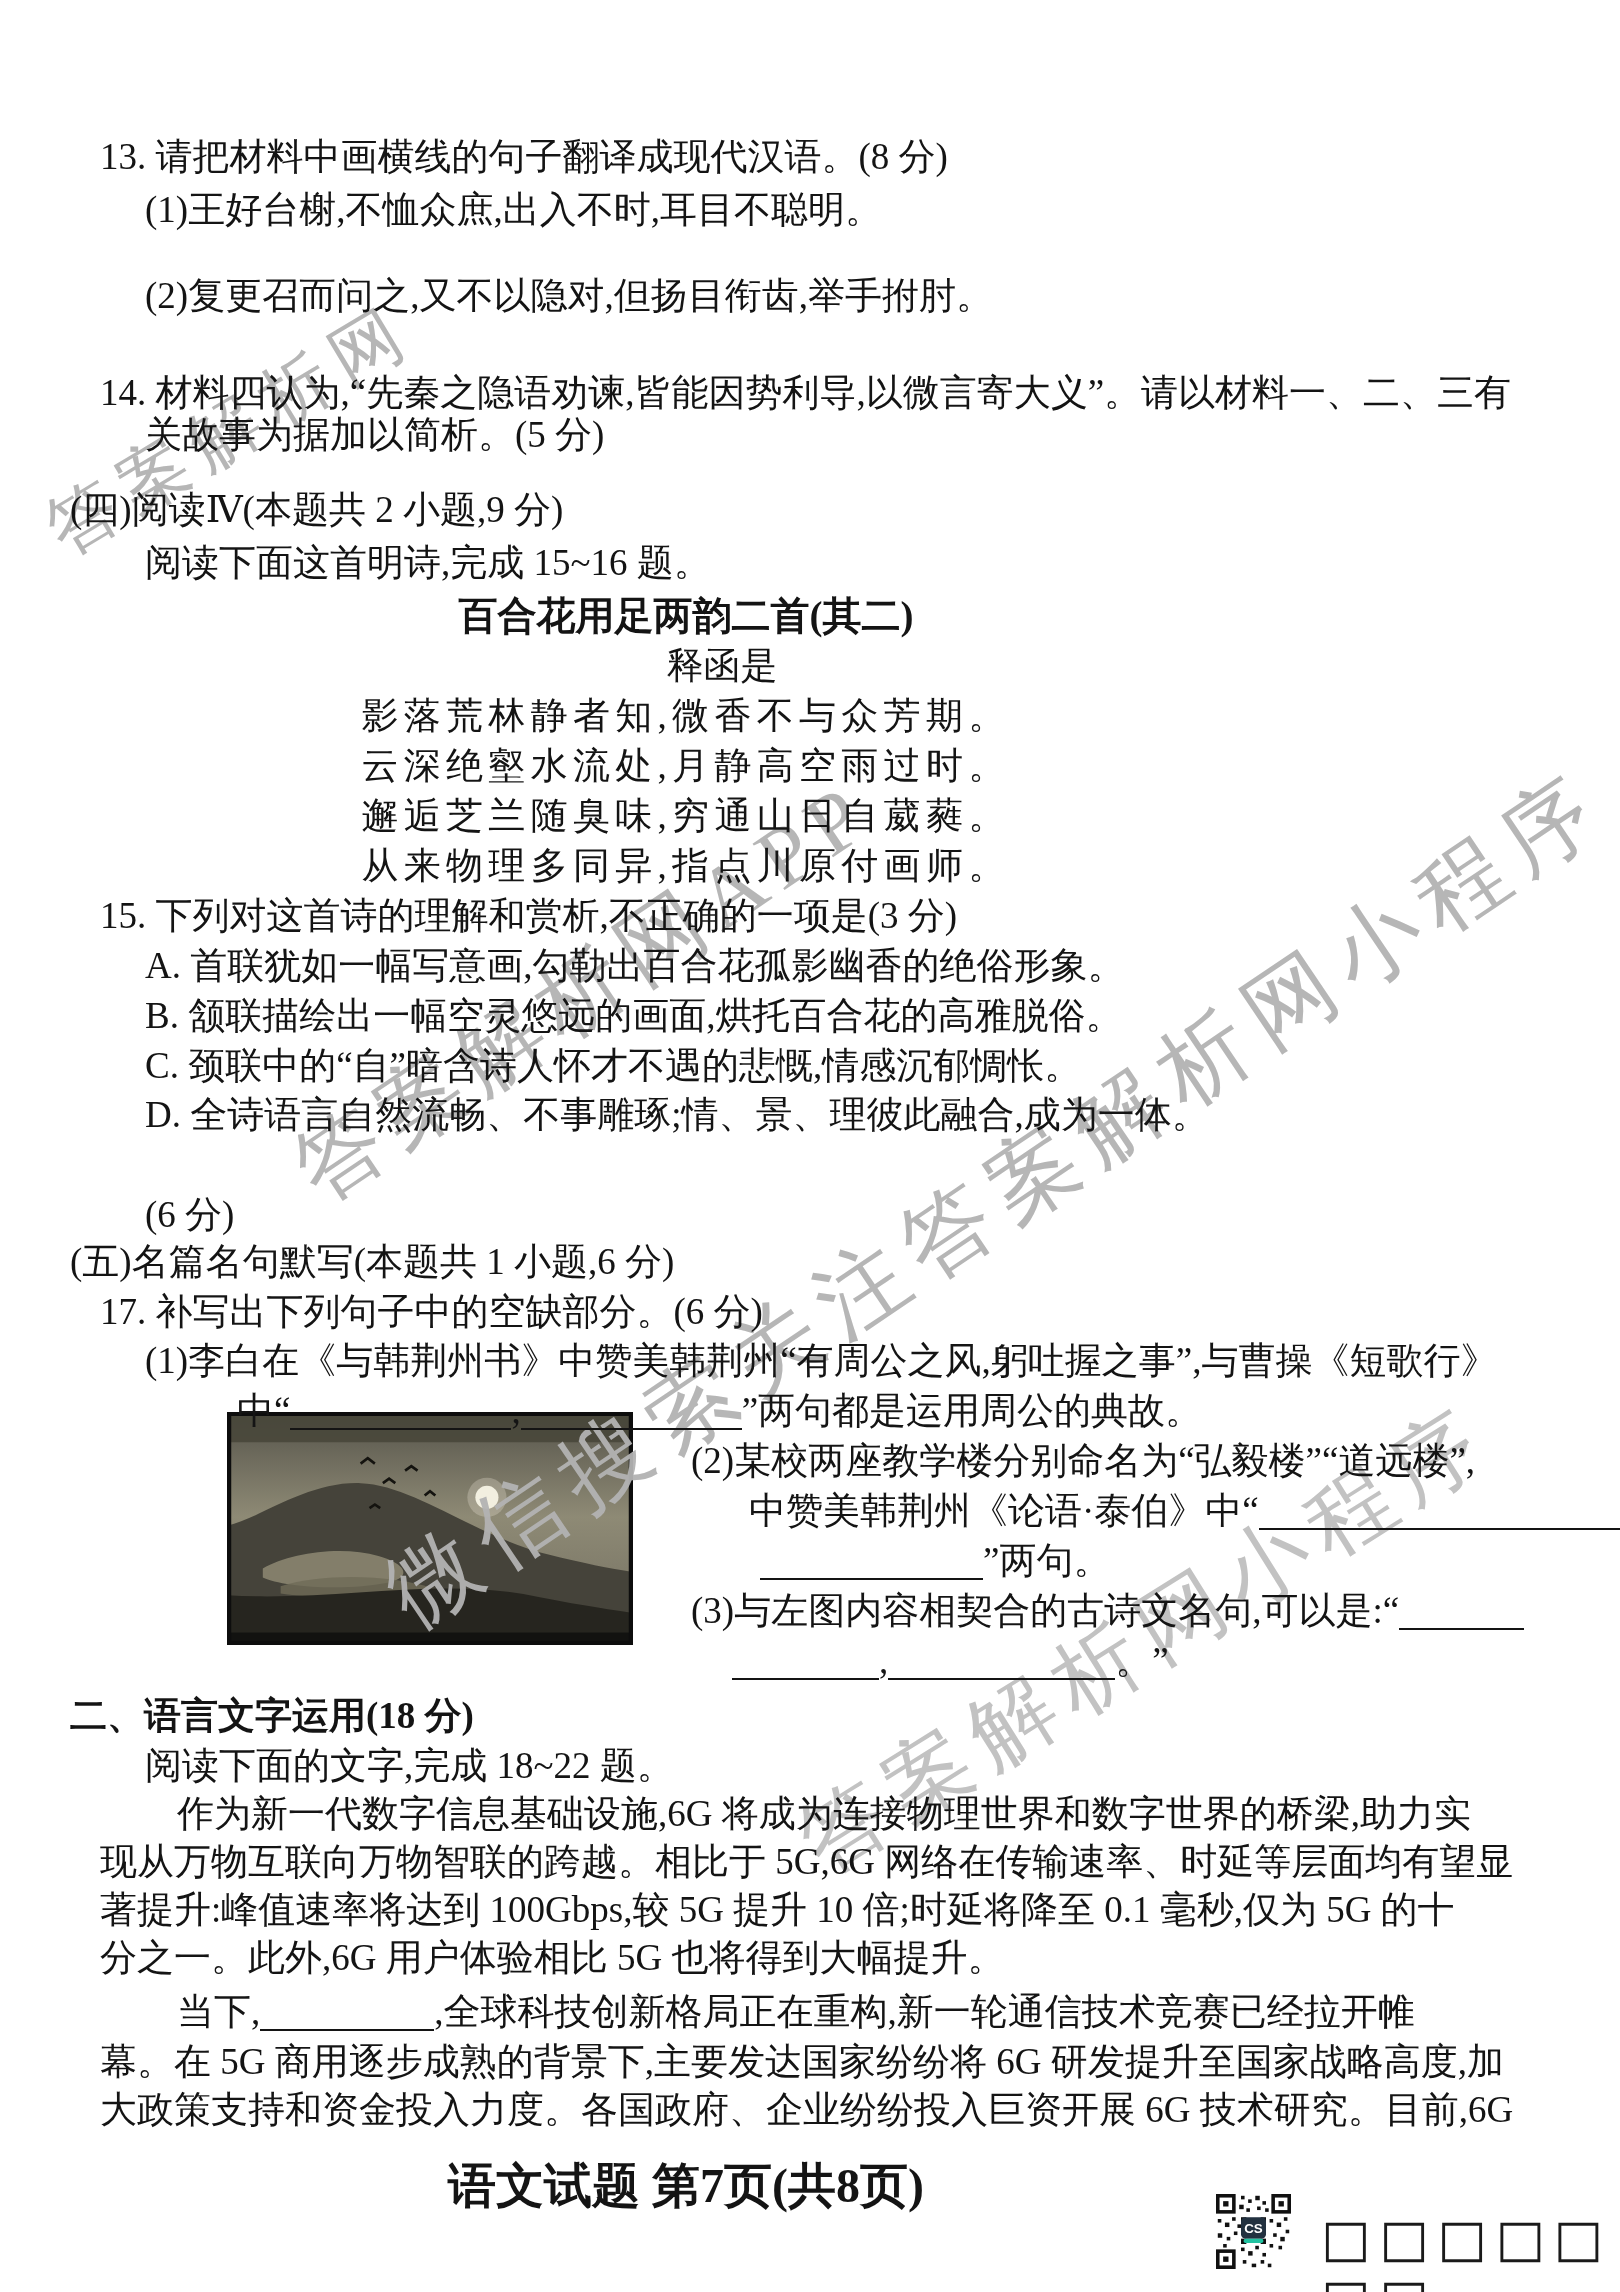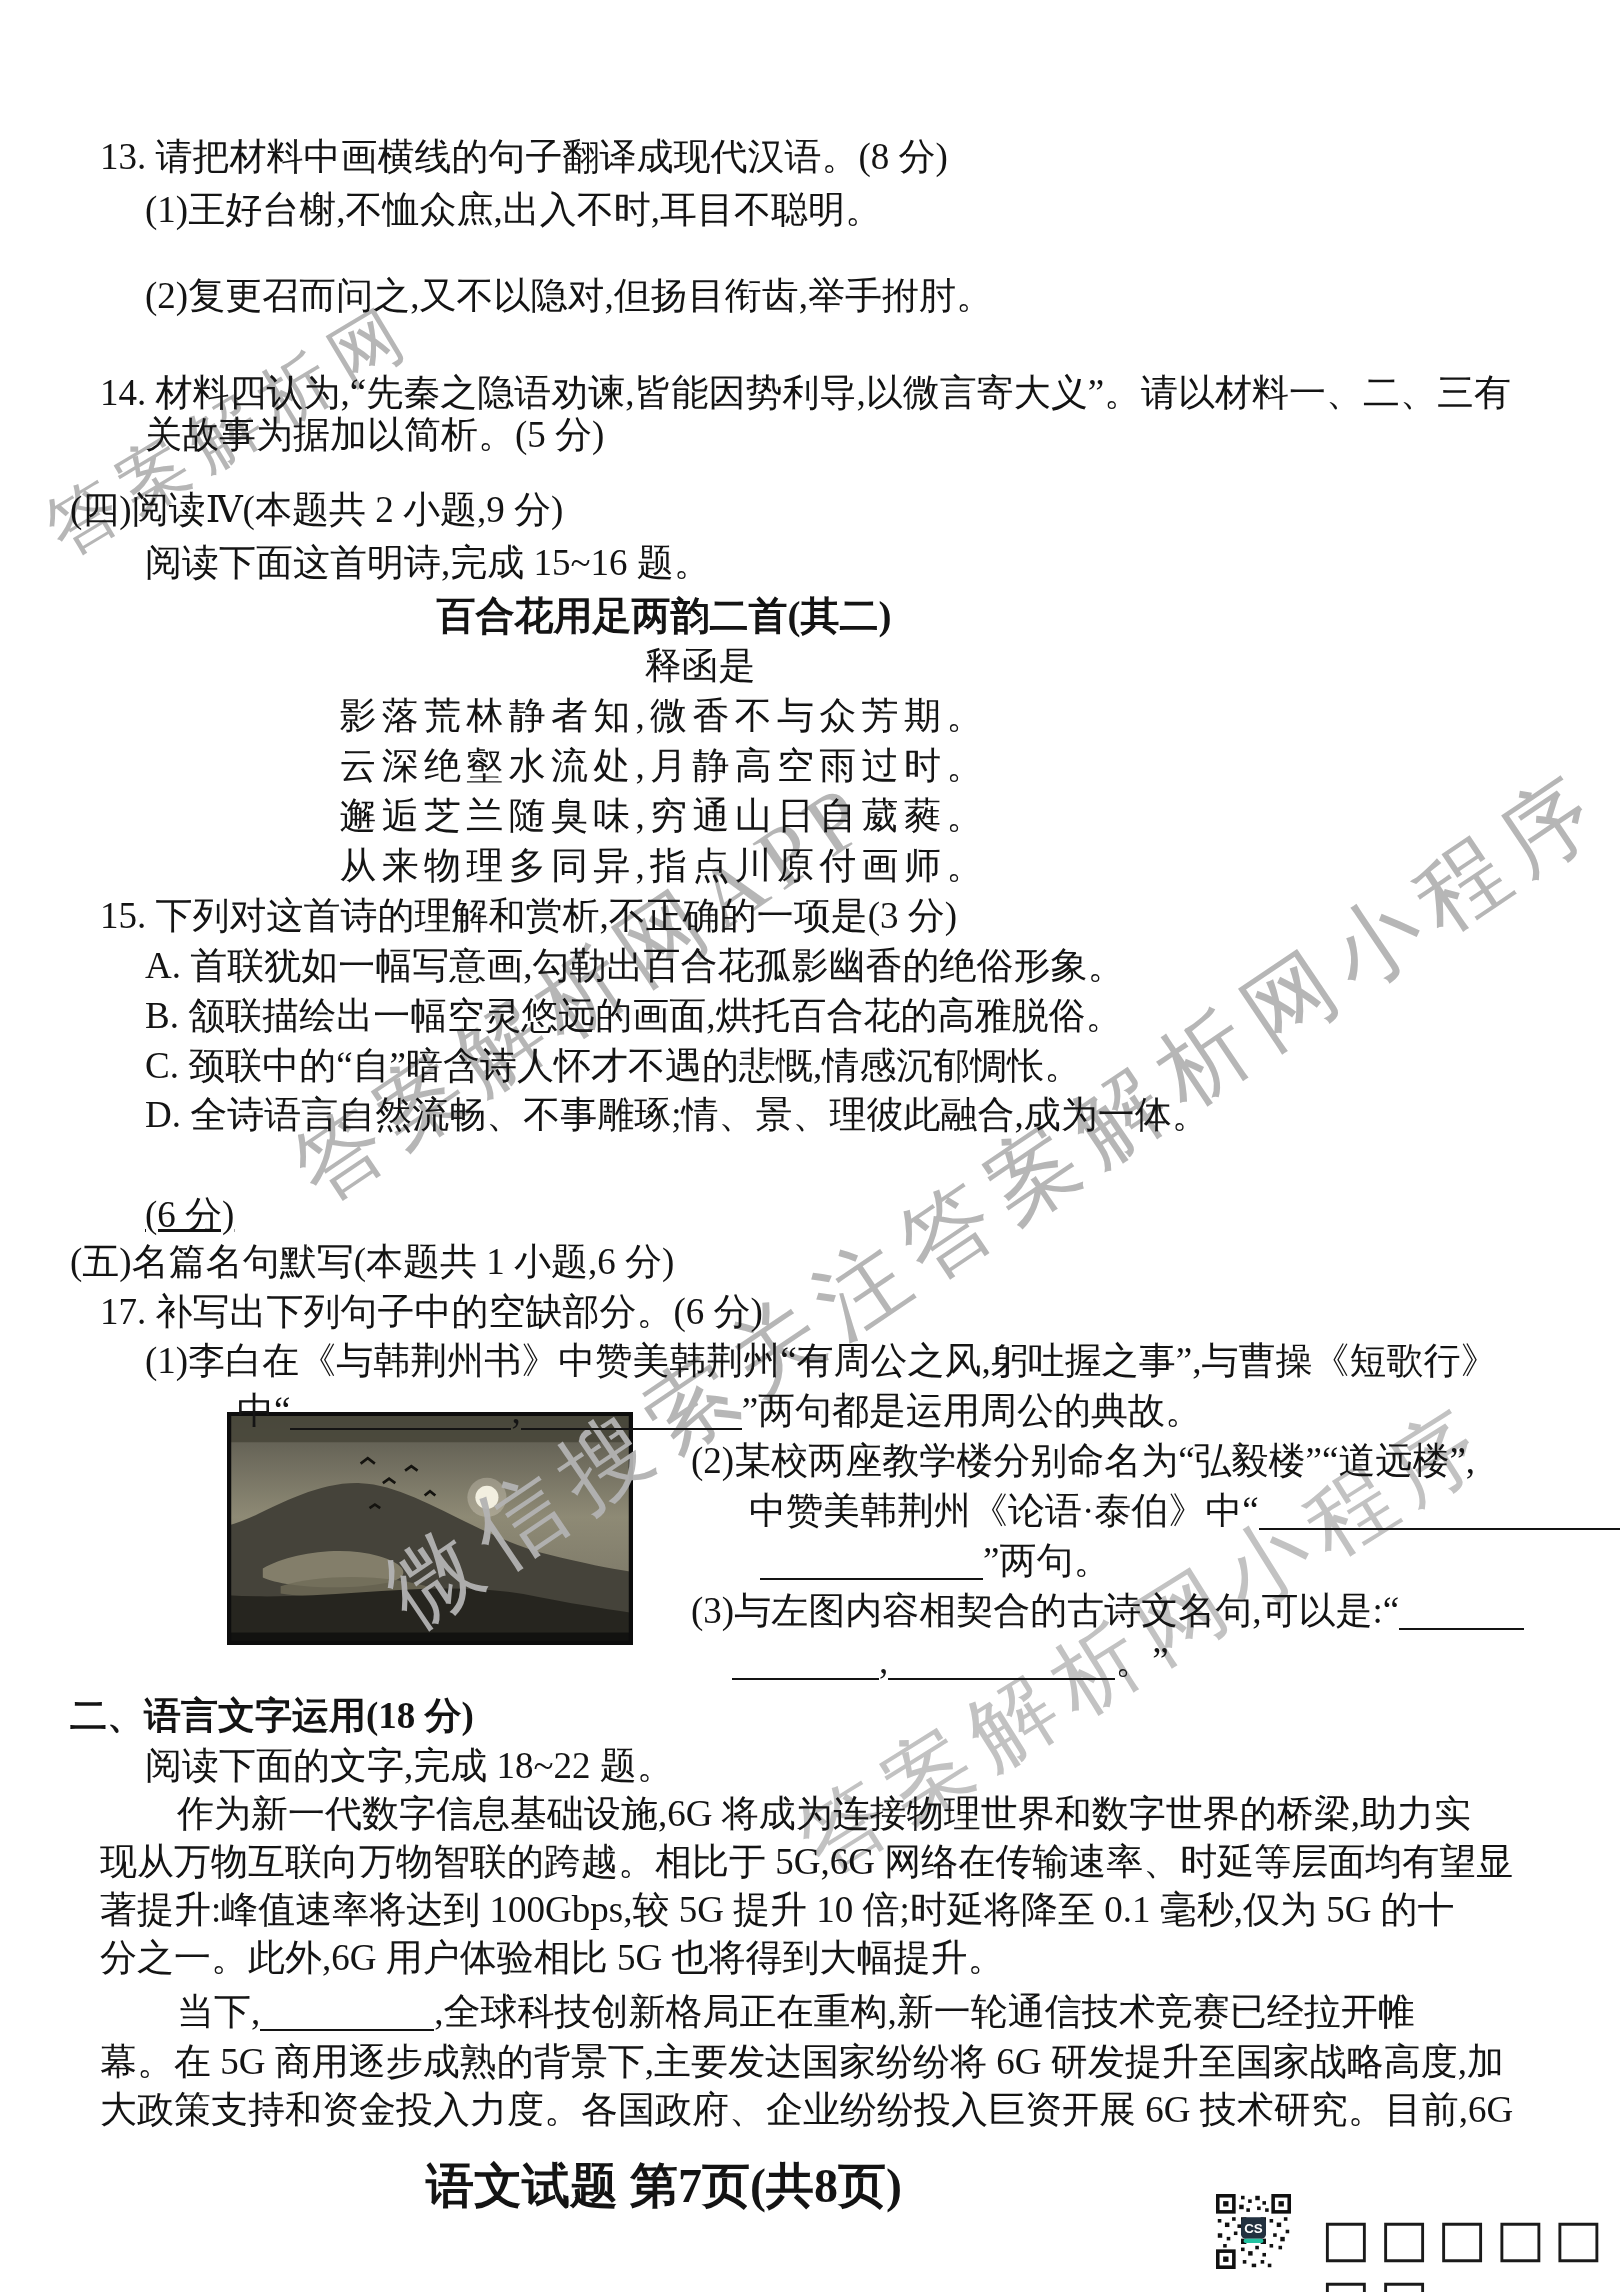--- a/index.html
+++ b/index.html
@@ -6,21 +6,21 @@
   .page {
     position:relative; width:1620px; height:2293px; background:#ffffff;
     overflow:hidden; font-family:"Liberation Serif","DejaVu Serif",serif;
     color:#141414;
   }
   .row {
     position:absolute; white-space:nowrap; font-size:37px; line-height:1.25;
     color:#141414; z-index:4;
   }
   .b { font-weight:bold; }
-  .center { left:0; width:1328px; text-align:center; }
+  .center { left:0; width:1328px; text-align:center;padding-left:22px; }
   .poem { letter-spacing:5.3px; }
   .blank {
     display:inline-block; border-bottom:2.7px solid #141414; height:39px;
     vertical-align:-7.1px;
   }
   .wm {
     position:absolute; color:#b3b3b3; z-index:2; white-space:nowrap;
     font-family:"Liberation Serif","DejaVu Serif",serif; opacity:0.95;
     transform:translate(-50%,-50%) rotate(-34deg);
   }
@@ -57,21 +57,21 @@
   <div class="row center poem" style="top:743px;">云深绝壑水流处,月静高空雨过时。</div>
   <div class="row center poem" style="top:793px;">邂逅芝兰随臭味,穷通山日自葳蕤。</div>
   <div class="row center poem" style="top:843px;">从来物理多同异,指点川原付画师。</div>
 
   <div class="row" style="left:100px; top:893px;">15. 下列对这首诗的理解和赏析,不正确的一项是(3 分)</div>
   <div class="row" style="left:145px; top:943px;">A. 首联犹如一幅写意画,勾勒出百合花孤影幽香的绝俗形象。</div>
   <div class="row" style="left:145px; top:993px;">B. 颔联描绘出一幅空灵悠远的画面,烘托百合花的高雅脱俗。</div>
   <div class="row" style="left:145px; top:1043px;">C. 颈联中的“自”暗含诗人怀才不遇的悲慨,情感沉郁惆怅。</div>
   <div class="row" style="left:145px; top:1092px;">D. 全诗语言自然流畅、不事雕琢;情、景、理彼此融合,成为一体。</div>
 
-  <div class="row" style="left:145px; top:1192px;text-decoration:underline;">(6 分)</div>
+  <div class="row" style="left:145px; top:1192px;">(6 分)</div>
 
   <div class="row" style="left:70px;  top:1239px;">(五)名篇名句默写(本题共 1 小题,6 分)</div>
   <div class="row" style="left:100px; top:1289px;">17. 补写出下列句子中的空缺部分。(6 分)</div>
   <div class="row" style="left:145px; top:1338px;">(1)李白在《与韩荆州书》中赞美韩荆州“有周公之风,躬吐握之事”,与曹操《短歌行》</div>
   <div class="row" style="left:237px; top:1388px;">
     <span>中“</span><span class="blank" style="width:221px;"></span><span>,</span><span class="blank" style="width:221px;"></span><span>”两句都是运用周公的典故。</span>
   </div>
 
   <div class="illus" style="left:227px; top:1412px;">
     <svg width="406" height="233" viewBox="0 0 456 262">

